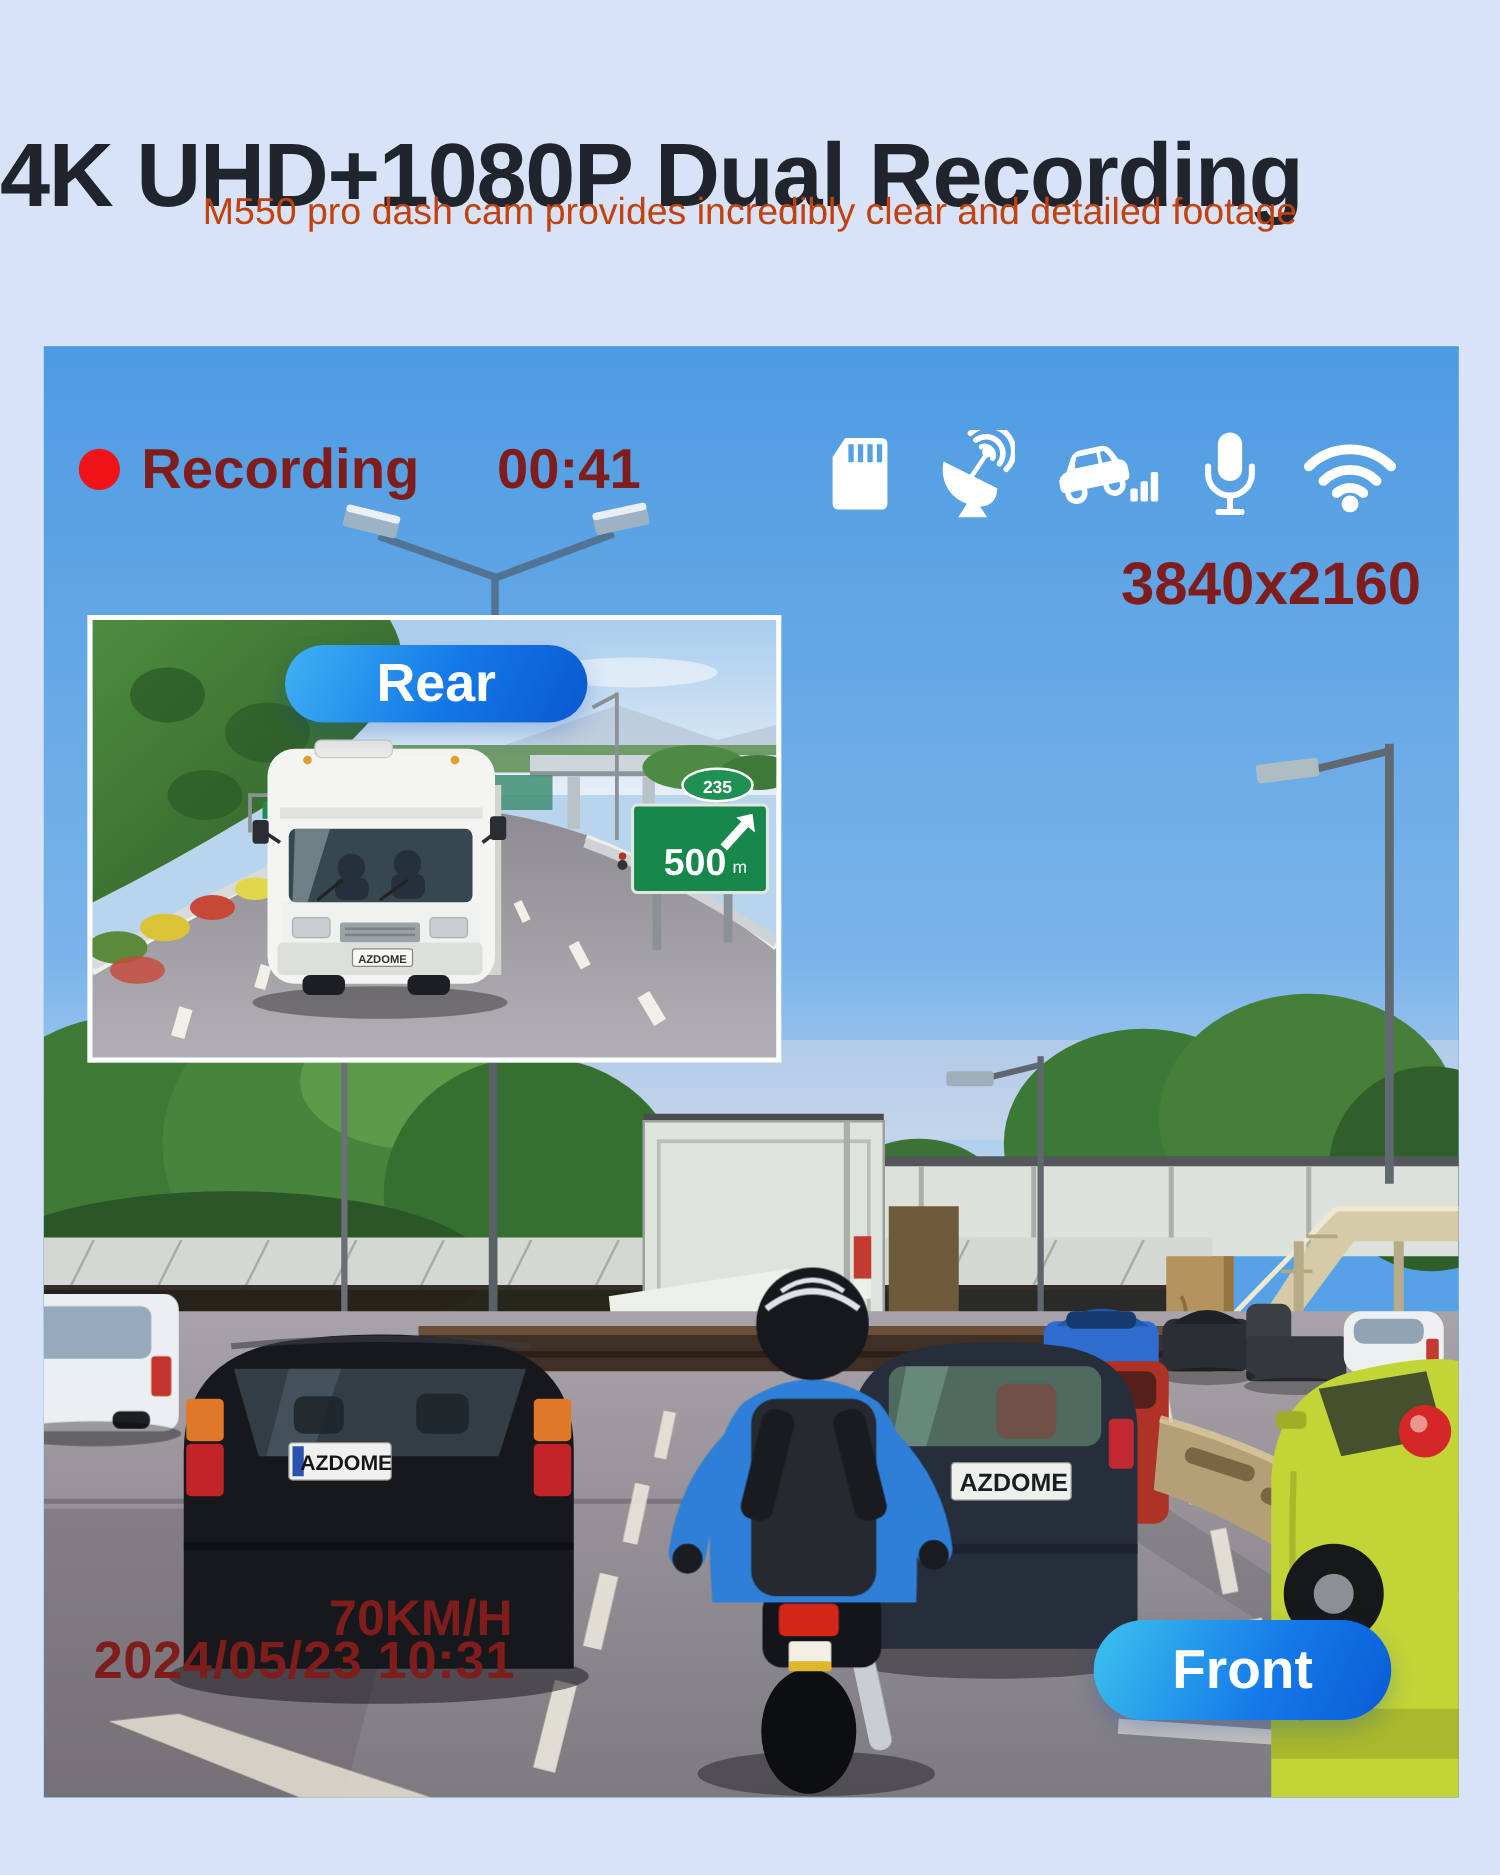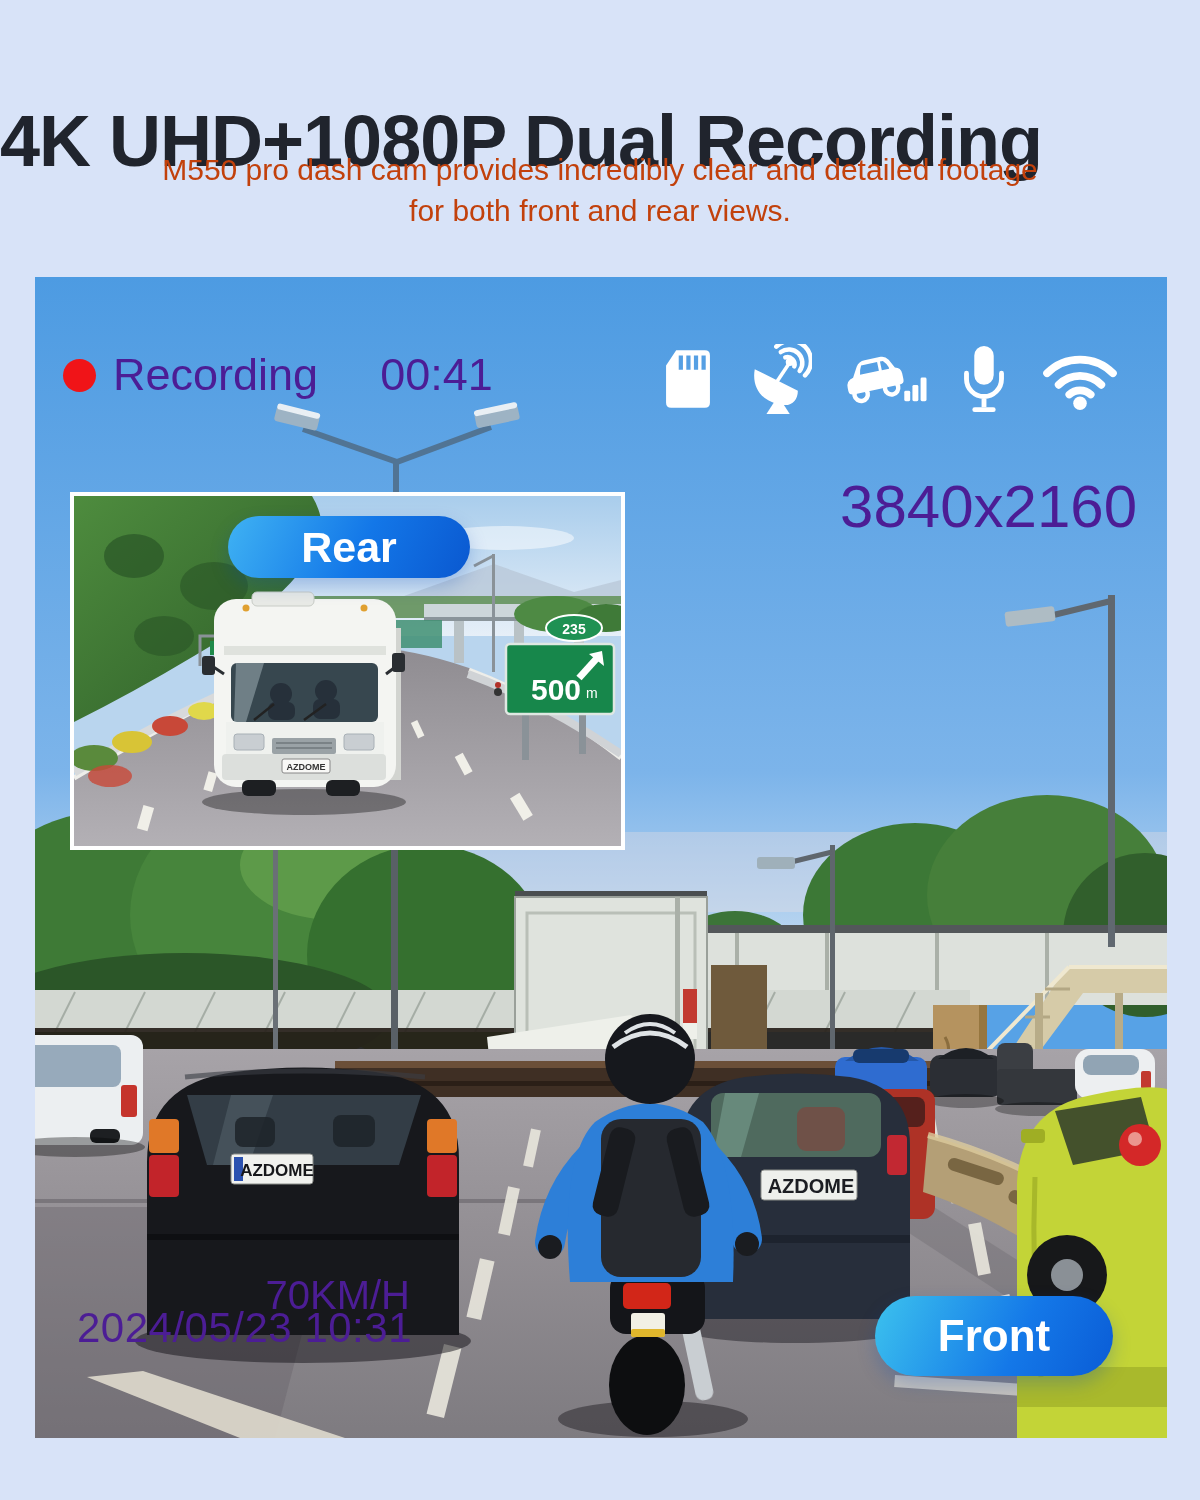--- a/index.html
+++ b/index.html
@@ -8,28 +8,28 @@
   
   .title{position:absolute;top:52px;left:0;width:100%;text-align:left;
          font-size:72px;font-weight:700;color:#20242d;letter-spacing:-1px;white-space:nowrap;}
   .subtitle{position:absolute;top:150px;left:50%;transform:translateX(-50%);width:1060px;
             text-align:center;font-size:30px;line-height:1.35;color:#c2410c;}
   .subtitle div{white-space:nowrap;}
   
   .photo{position:absolute;left:35px;top:277px;width:1132px;height:1161px;overflow:hidden;background:#57a2e6;}
   .photo > svg.scene{position:absolute;left:0;top:0;width:100%;height:100%;display:block;}
   
-  .osd{color:#4c1d95;}
+  .osd{color:#7f1d1d;font-weight:bold;}
   .osd-rec{position:absolute;left:28px;top:72px;display:flex;align-items:center;font-size:45px;}
   .rec-dot{width:33px;height:33px;border-radius:50%;background:#f01418;margin-right:17px;flex:0 0 auto;}
   .rec-timer{margin-left:62px;}
   .icons{position:absolute;left:626px;top:60px;width:460px;height:84px;
          display:flex;align-items:center;justify-content:space-between;}
   .icons svg{display:block;}
-  .resolution{position:absolute;top:163px;right:30px;font-size:60px;margin-top:32px;}
+  .resolution{position:absolute;top:163px;right:30px;font-size:48px;}
   .speed{position:absolute;left:25px;top:984px;width:350px;text-align:right;font-size:40px;margin-top:12px;}
   .datetime{position:absolute;left:25px;top:1027px;width:352px;text-align:right;font-size:42px;letter-spacing:.5px;}
   
   .inset{position:absolute;left:35px;top:215px;width:547px;height:350px;border:4px solid #ffffff;
          background:#b9d5ee;box-sizing:content-box;}
   .inset svg{position:absolute;left:0;top:0;width:100%;height:100%;display:block;}
   
   .pill{position:absolute;display:flex;align-items:center;justify-content:center;
         color:#fff;font-weight:700;border-radius:999px;}
   .pill-rear{left:154px;top:20px;width:242px;height:62px;font-size:43px;
@@ -40,21 +40,20 @@
               box-shadow:0 8px 18px rgba(8,70,180,.25);}
 </style>
 </head>
 <body>
 
 <div class="page">
 
   <h1 class="title">4K UHD+1080P Dual Recording</h1>
   <div class="subtitle">
     <div>M550 pro dash cam provides incredibly clear and detailed footage</div>
-    <div>for both front and rear views.</div>
   </div>
 
   <div class="photo">
 
     <svg class="scene" viewBox="0 0 1132 1161" preserveAspectRatio="none">
       <defs>
         <linearGradient id="sky" x1="0" y1="0" x2="0" y2="1">
           <stop offset="0" stop-color="#4d9be2"></stop>
             <stop offset=".75" stop-color="#7cb4ea"></stop>
             <stop offset="1" stop-color="#b9d5f0"></stop>

